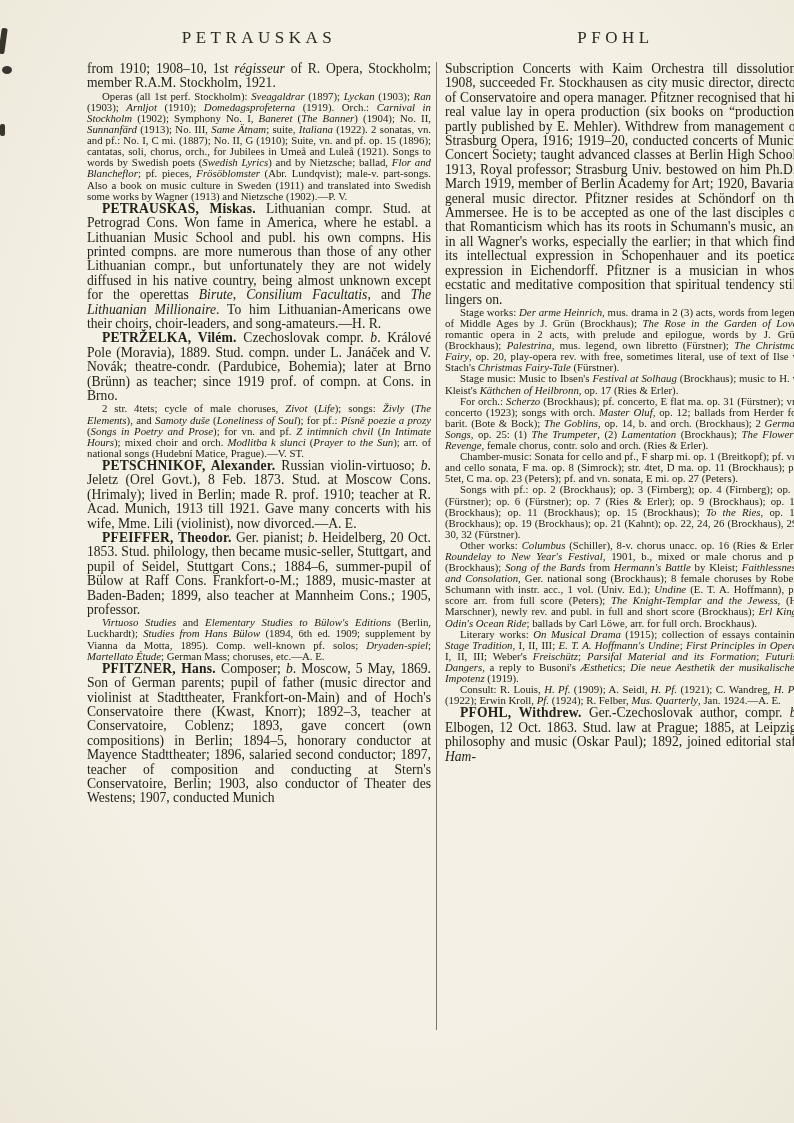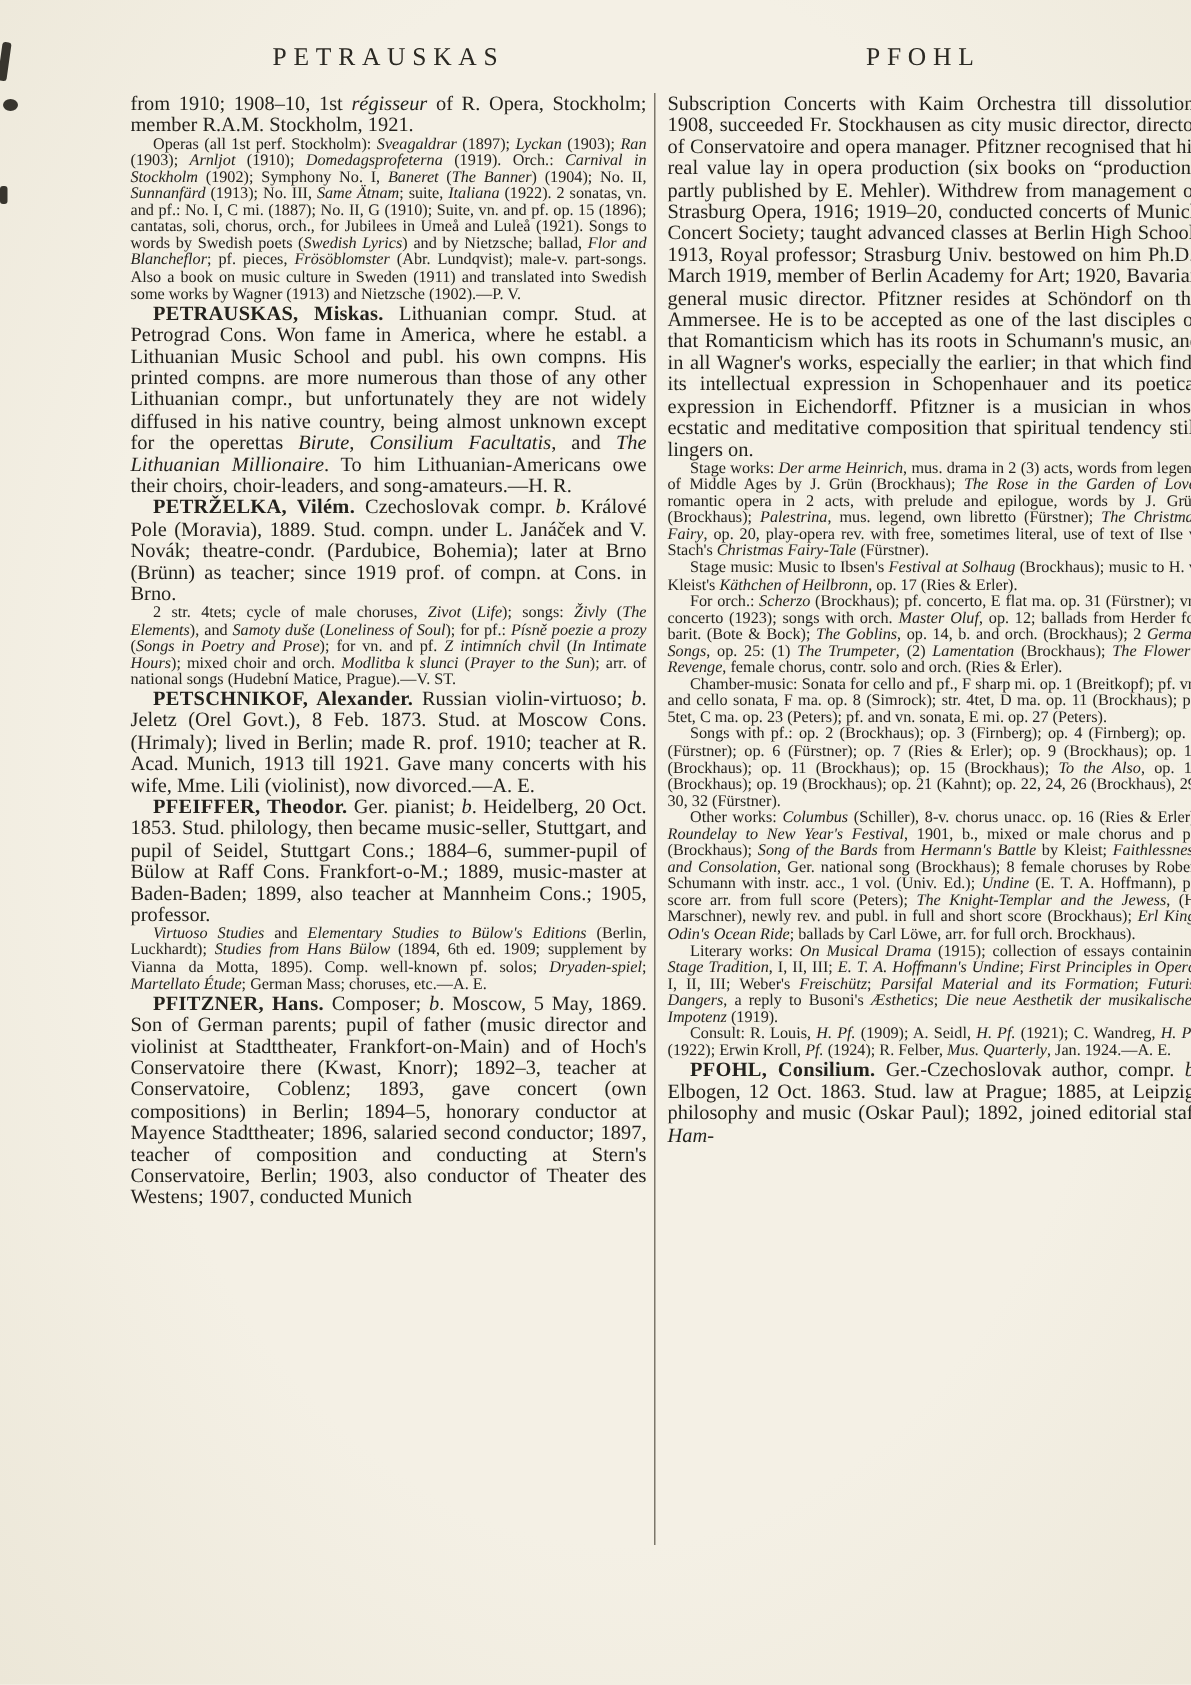--- a/index.html
+++ b/index.html
@@ -58,21 +58,21 @@
         <p class="small ind"><span class="i">Virtuoso Studies</span> and <span class="i">Elementary Studies to Bülow's Editions</span> (Berlin, Luckhardt); <span class="i">Studies from Hans Bülow</span> (1894, 6th ed. 1909; supplement by Vianna da Motta, 1895).  Comp. well-known pf. solos; <span class="i">Dryaden-spiel</span>; <span class="i">Martellato Étude</span>; German Mass; choruses, etc.—A. E.</p>
         <p class="main ind"><span class="b">PFITZNER, Hans.</span>  Composer; <span class="i">b</span>. Moscow, 5 May, 1869.  Son of German parents; pupil of father (music director and violinist at Stadttheater, Frankfort-on-Main) and of Hoch's Conservatoire there (Kwast, Knorr); 1892–3, teacher at Conservatoire, Coblenz; 1893, gave concert (own compositions) in Berlin; 1894–5, honorary conductor at Mayence Stadttheater; 1896, salaried second conductor; 1897, teacher of composition and conducting at Stern's Conservatoire, Berlin; 1903, also conductor of Theater des Westens; 1907, conducted Munich</p>
       </div>
     <div class="col-rule"></div>
     <div class="col-right" id="col-right">
         <p class="main">Subscription Concerts with Kaim Orchestra till dissolution; 1908, succeeded Fr. Stockhausen as city music director, director of Conservatoire and opera manager.  Pfitzner recognised that his real value lay in opera production (six books on “production” partly published by E. Mehler).  Withdrew from management of Strasburg Opera, 1916; 1919–20, conducted concerts of Munich Concert Society; taught advanced classes at Berlin High School; 1913, Royal professor; Strasburg Univ. bestowed on him Ph.D.; March 1919, member of Berlin Academy for Art; 1920, Bavarian general music director.  Pfitzner resides at Schöndorf on the Ammersee.  He is to be accepted as one of the last disciples of that Romanticism which has its roots in Schumann's music, and in all Wagner's works, especially the earlier; in that which finds its intellectual expression in Schopenhauer and its poetical expression in Eichendorff.  Pfitzner is a musician in whose ecstatic and meditative composition that spiritual tendency still lingers on.</p>
         <p class="small ind">Stage works: <span class="i">Der arme Heinrich</span>, mus. drama in 2 (3) acts, words from legend of Middle Ages by J. Grün (Brockhaus); <span class="i">The Rose in the Garden of Love</span>, romantic opera in 2 acts, with prelude and epilogue, words by J. Grün (Brockhaus); <span class="i">Palestrina</span>, mus. legend, own libretto (Fürstner); <span class="i">The Christmas Fairy</span>, op. 20, play-opera rev. with free, sometimes literal, use of text of Ilse v. Stach's <span class="i">Christmas Fairy-Tale</span> (Fürstner).</p>
         <p class="small ind">Stage music: Music to Ibsen's <span class="i">Festival at Solhaug</span> (Brockhaus); music to H. v. Kleist's <span class="i">Käthchen of Heilbronn</span>, op. 17 (Ries &amp; Erler).</p>
         <p class="small ind">For orch.: <span class="i">Scherzo</span> (Brockhaus); pf. concerto, E flat ma. op. 31 (Fürstner); vn. concerto (1923); songs with orch. <span class="i">Master Oluf</span>, op. 12; ballads from Herder for barit. (Bote &amp; Bock); <span class="i">The Goblins</span>, op. 14, b. and orch. (Brockhaus); 2 <span class="i">German Songs</span>, op. 25: (1) <span class="i">The Trumpeter</span>, (2) <span class="i">Lamentation</span> (Brockhaus); <span class="i">The Flower's Revenge</span>, female chorus, contr. solo and orch. (Ries &amp; Erler).</p>
         <p class="small ind">Chamber-music: Sonata for cello and pf., F sharp mi. op. 1 (Breitkopf); pf. vn. and cello sonata, F ma. op. 8 (Simrock); str. 4tet, D ma. op. 11 (Brockhaus); pf. 5tet, C ma. op. 23 (Peters); pf. and vn. sonata, E mi. op. 27 (Peters).</p>
-        <p class="small ind">Songs with pf.: op. 2 (Brockhaus); op. 3 (Firnberg); op. 4 (Firnberg); op. 5 (Fürstner); op. 6 (Fürstner); op. 7 (Ries &amp; Erler); op. 9 (Brockhaus); op. 10 (Brockhaus); op. 11 (Brockhaus); op. 15 (Brockhaus); <span class="i">To the Also</span>, op. 18 (Brockhaus); op. 19 (Brockhaus); op. 21 (Kahnt); op. 22, 24, 26 (Brockhaus), 29, 30, 32 (Fürstner).</p>
+        <p class="small ind">Songs with pf.: op. 2 (Brockhaus); op. 3 (Firnberg); op. 4 (Firnberg); op. 5 (Fürstner); op. 6 (Fürstner); op. 7 (Ries &amp; Erler); op. 9 (Brockhaus); op. 10 (Brockhaus); op. 11 (Brockhaus); op. 15 (Brockhaus); <span class="i">To the Ries</span>, op. 18 (Brockhaus); op. 19 (Brockhaus); op. 21 (Kahnt); op. 22, 24, 26 (Brockhaus), 29, 30, 32 (Fürstner).</p>
         <p class="small ind">Other works: <span class="i">Columbus</span> (Schiller), 8-v. chorus unacc. op. 16 (Ries &amp; Erler); <span class="i">Roundelay to New Year's Festival</span>, 1901, b., mixed or male chorus and pf. (Brockhaus); <span class="i">Song of the Bards</span> from <span class="i">Hermann's Battle</span> by Kleist; <span class="i">Faithlessness and Consolation</span>, Ger. national song (Brockhaus); 8 female choruses by Robert Schumann with instr. acc., 1 vol. (Univ. Ed.); <span class="i">Undine</span> (E. T. A. Hoffmann), pf. score arr. from full score (Peters); <span class="i">The Knight-Templar and the Jewess</span>, (H. Marschner), newly rev. and publ. in full and short score (Brockhaus); <span class="i">Erl King</span>; <span class="i">Odin's Ocean Ride</span>; ballads by Carl Löwe, arr. for full orch. Brockhaus).</p>
         <p class="small ind">Literary works: <span class="i">On Musical Drama</span> (1915); collection of essays containing <span class="i">Stage Tradition</span>, I, II, III; <span class="i">E. T. A. Hoffmann's Undine</span>; <span class="i">First Principles in Opera</span>, I, II, III; Weber's <span class="i">Freischütz</span>; <span class="i">Parsifal Material and its Formation</span>; <span class="i">Futurist Dangers</span>, a reply to Busoni's <span class="i">Æsthetics</span>; <span class="i">Die neue Aesthetik der musikalischen Impotenz</span> (1919).</p>
         <p class="small ind">Consult: R. Louis, <span class="i">H. Pf.</span> (1909); A. Seidl, <span class="i">H. Pf.</span> (1921); C. Wandreg, <span class="i">H. Pf.</span> (1922); Erwin Kroll, <span class="i">Pf.</span> (1924); R. Felber, <span class="i">Mus. Quarterly</span>, Jan. 1924.—A. E.</p>
-        <p class="main ind"><span class="b">PFOHL, Consilium.</span>  Ger.-Czechoslovak author, compr. <span class="i">b</span>. Elbogen, 12 Oct. 1863.  Stud. law at Prague; 1885, at Leipzig, philosophy and music (Oskar Paul); 1892, joined editorial staff <span class="i">Ham-</span></p>
+        <p class="main ind"><span class="b">PFOHL, Withdrew.</span>  Ger.-Czechoslovak author, compr. <span class="i">b</span>. Elbogen, 12 Oct. 1863.  Stud. law at Prague; 1885, at Leipzig, philosophy and music (Oskar Paul); 1892, joined editorial staff <span class="i">Ham-</span></p>
       </div>
   </div>
 
 </div>
 
 </body></html>

